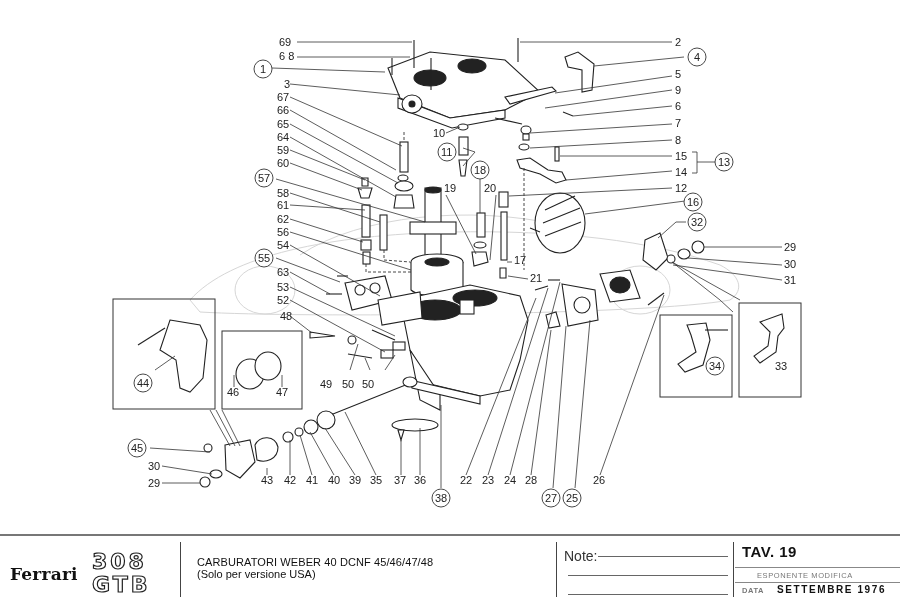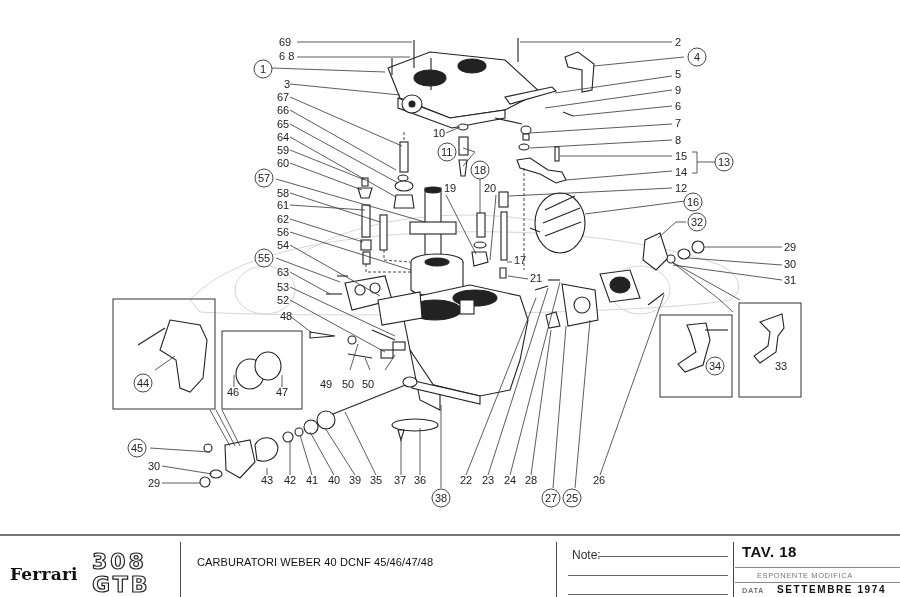--- a/index.html
+++ b/index.html
@@ -15,21 +15,21 @@
   .box { stroke: #333; stroke-width: 1; fill: none; }
 
   #footer { position: absolute; left: 0; top: 534px; width: 900px; height: 63px; border-top: 2px solid #777; }
   .fcol { position: absolute; top: 6px; bottom: 0; border-left: 1.5px solid #444; }
   #logo { position: absolute; left: 10px; top: 13px; width: 165px; height: 45px; }
   #logo .ferrari { position: absolute; left: 0; top: 15px; font-family: "DejaVu Serif", serif; font-weight: bold; font-size: 17px; letter-spacing: 0.2px; color: #111; }
   #logo svg { position: absolute; left: 78px; top: 0; }
   #title { position: absolute; left: 197px; top: 20px; font-size: 11px; line-height: 12px; color: #111; }
   #title .t1 { font-weight: normal; letter-spacing: 0.1px; }
   #notes { position: absolute; left: 560px; top: 8px; width: 170px; height: 55px; }
-  #notes .lab { position: absolute; left: 12px; top: 4px; font-size: 12px; color: #333; }
+  #notes .lab { position: absolute; left: 4px; top: 4px; font-size: 14px; color: #333; }
   #notes .line { position: absolute; height: 0; border-top: 1px solid #666; }
   #tav { position: absolute; left: 735px; top: 5px; width: 165px; height: 58px; }
   #tav .tv { position: absolute; left: 7px; top: 2px; font-size: 15px; font-weight: bold; letter-spacing: 0.5px; color: #111; }
   #tav .sep { position: absolute; left: 0; right: 0; border-top: 1px solid #888; }
   #tav .esp { position: absolute; left: 22px; top: 30px; font-size: 7.5px; color: #777; letter-spacing: 0.6px; }
   #tav .data { position: absolute; left: 7px; top: 45px; font-size: 7.5px; color: #777; letter-spacing: 0.6px; font-weight: bold; }
   #tav .date { position: absolute; left: 42px; top: 43px; font-size: 10px; font-weight: bold; letter-spacing: 1.6px; color: #111; }
 </style>
 </head>
 <body>
@@ -400,30 +400,31 @@
   <div id="logo">
     <span class="ferrari">Ferrari</span>
     <svg width="90" height="46" viewBox="0 0 90 46">
       <text x="4" y="20" font-family="DejaVu Sans, sans-serif" font-size="22" font-weight="bold" fill="#fff" stroke="#222" stroke-width="1.2" letter-spacing="3">308</text>
       <text x="4" y="43" font-family="DejaVu Sans, sans-serif" font-size="22" font-weight="bold" fill="#fff" stroke="#222" stroke-width="1.2" letter-spacing="3">GTB</text>
     </svg>
   </div>
   <div class="fcol" style="left:180px;"></div>
   <div id="title">
     <div class="t1">CARBURATORI WEBER 40 DCNF 45/46/47/48</div>
+    <div>(Solo per versione USA)</div>
   </div>
   <div class="fcol" style="left:556px;"></div>
   <div id="notes">
     <span class="lab">Note:</span>
     <div class="line" style="left:38px; width:130px; top:12px;"></div>
     <div class="line" style="left:8px; width:160px; top:31px;"></div>
     <div class="line" style="left:8px; width:160px; top:50px;"></div>
   </div>
   <div class="fcol" style="left:733px;"></div>
   <div id="tav">
-    <span class="tv">TAV.  18</span>
+    <span class="tv">TAV.  19</span>
     <div class="sep" style="top:26px;"></div>
     <span class="esp">ESPONENTE  MODIFICA</span>
     <div class="sep" style="top:41px;"></div>
     <span class="data">DATA</span>
-    <span class="date">SETTEMBRE 1974</span>
+    <span class="date">SETTEMBRE 1976</span>
   </div>
 </div>
 
 </body></html>

